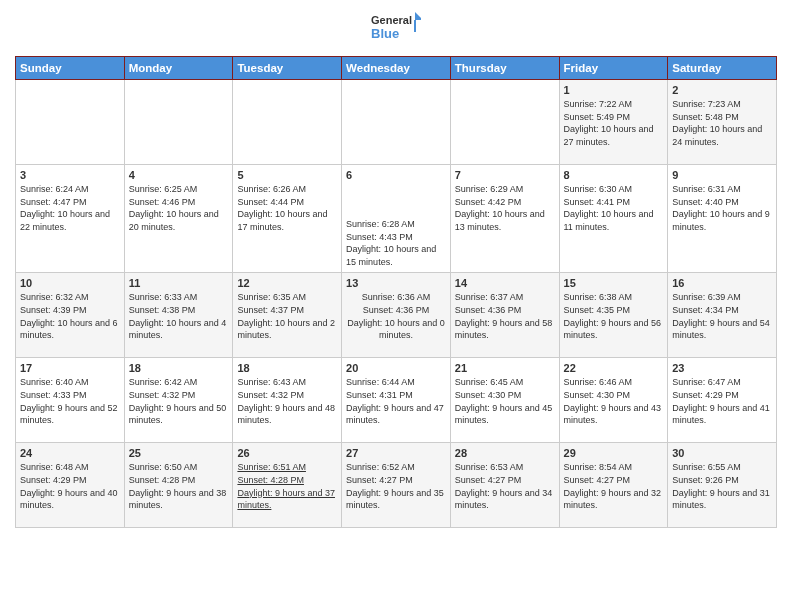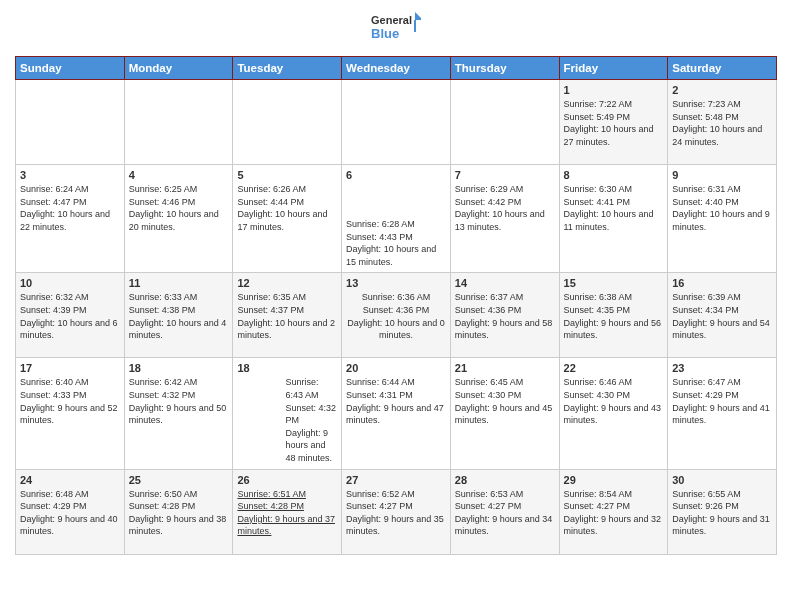--- a/index.html
+++ b/index.html
@@ -220,21 +220,21 @@
 Daylight: 9 hours and 52 minutes.</div>
         </td>
         <td>
           <span class="day-num">18</span>
           <div class="day-info" style="white-space: pre-line;">Sunrise: 6:42 AM
 Sunset: 4:32 PM
 Daylight: 9 hours and 50 minutes.</div>
         </td>
         <td>
           <span class="day-num">18</span>
-          <div class="day-info" style="white-space: pre-line; margin-left: 48px;">Sunrise: 6:43 AM
+          <div class="day-info" style="white-space: pre-line;">Sunrise: 6:43 AM
 Sunset: 4:32 PM
 Daylight: 9 hours and 48 minutes.</div>
         </td>
         <td>
           <span class="day-num">20</span>
           <div class="day-info" style="white-space: pre-line;">Sunrise: 6:44 AM
 Sunset: 4:31 PM
 Daylight: 9 hours and 47 minutes.</div>
         </td>
         <td>

